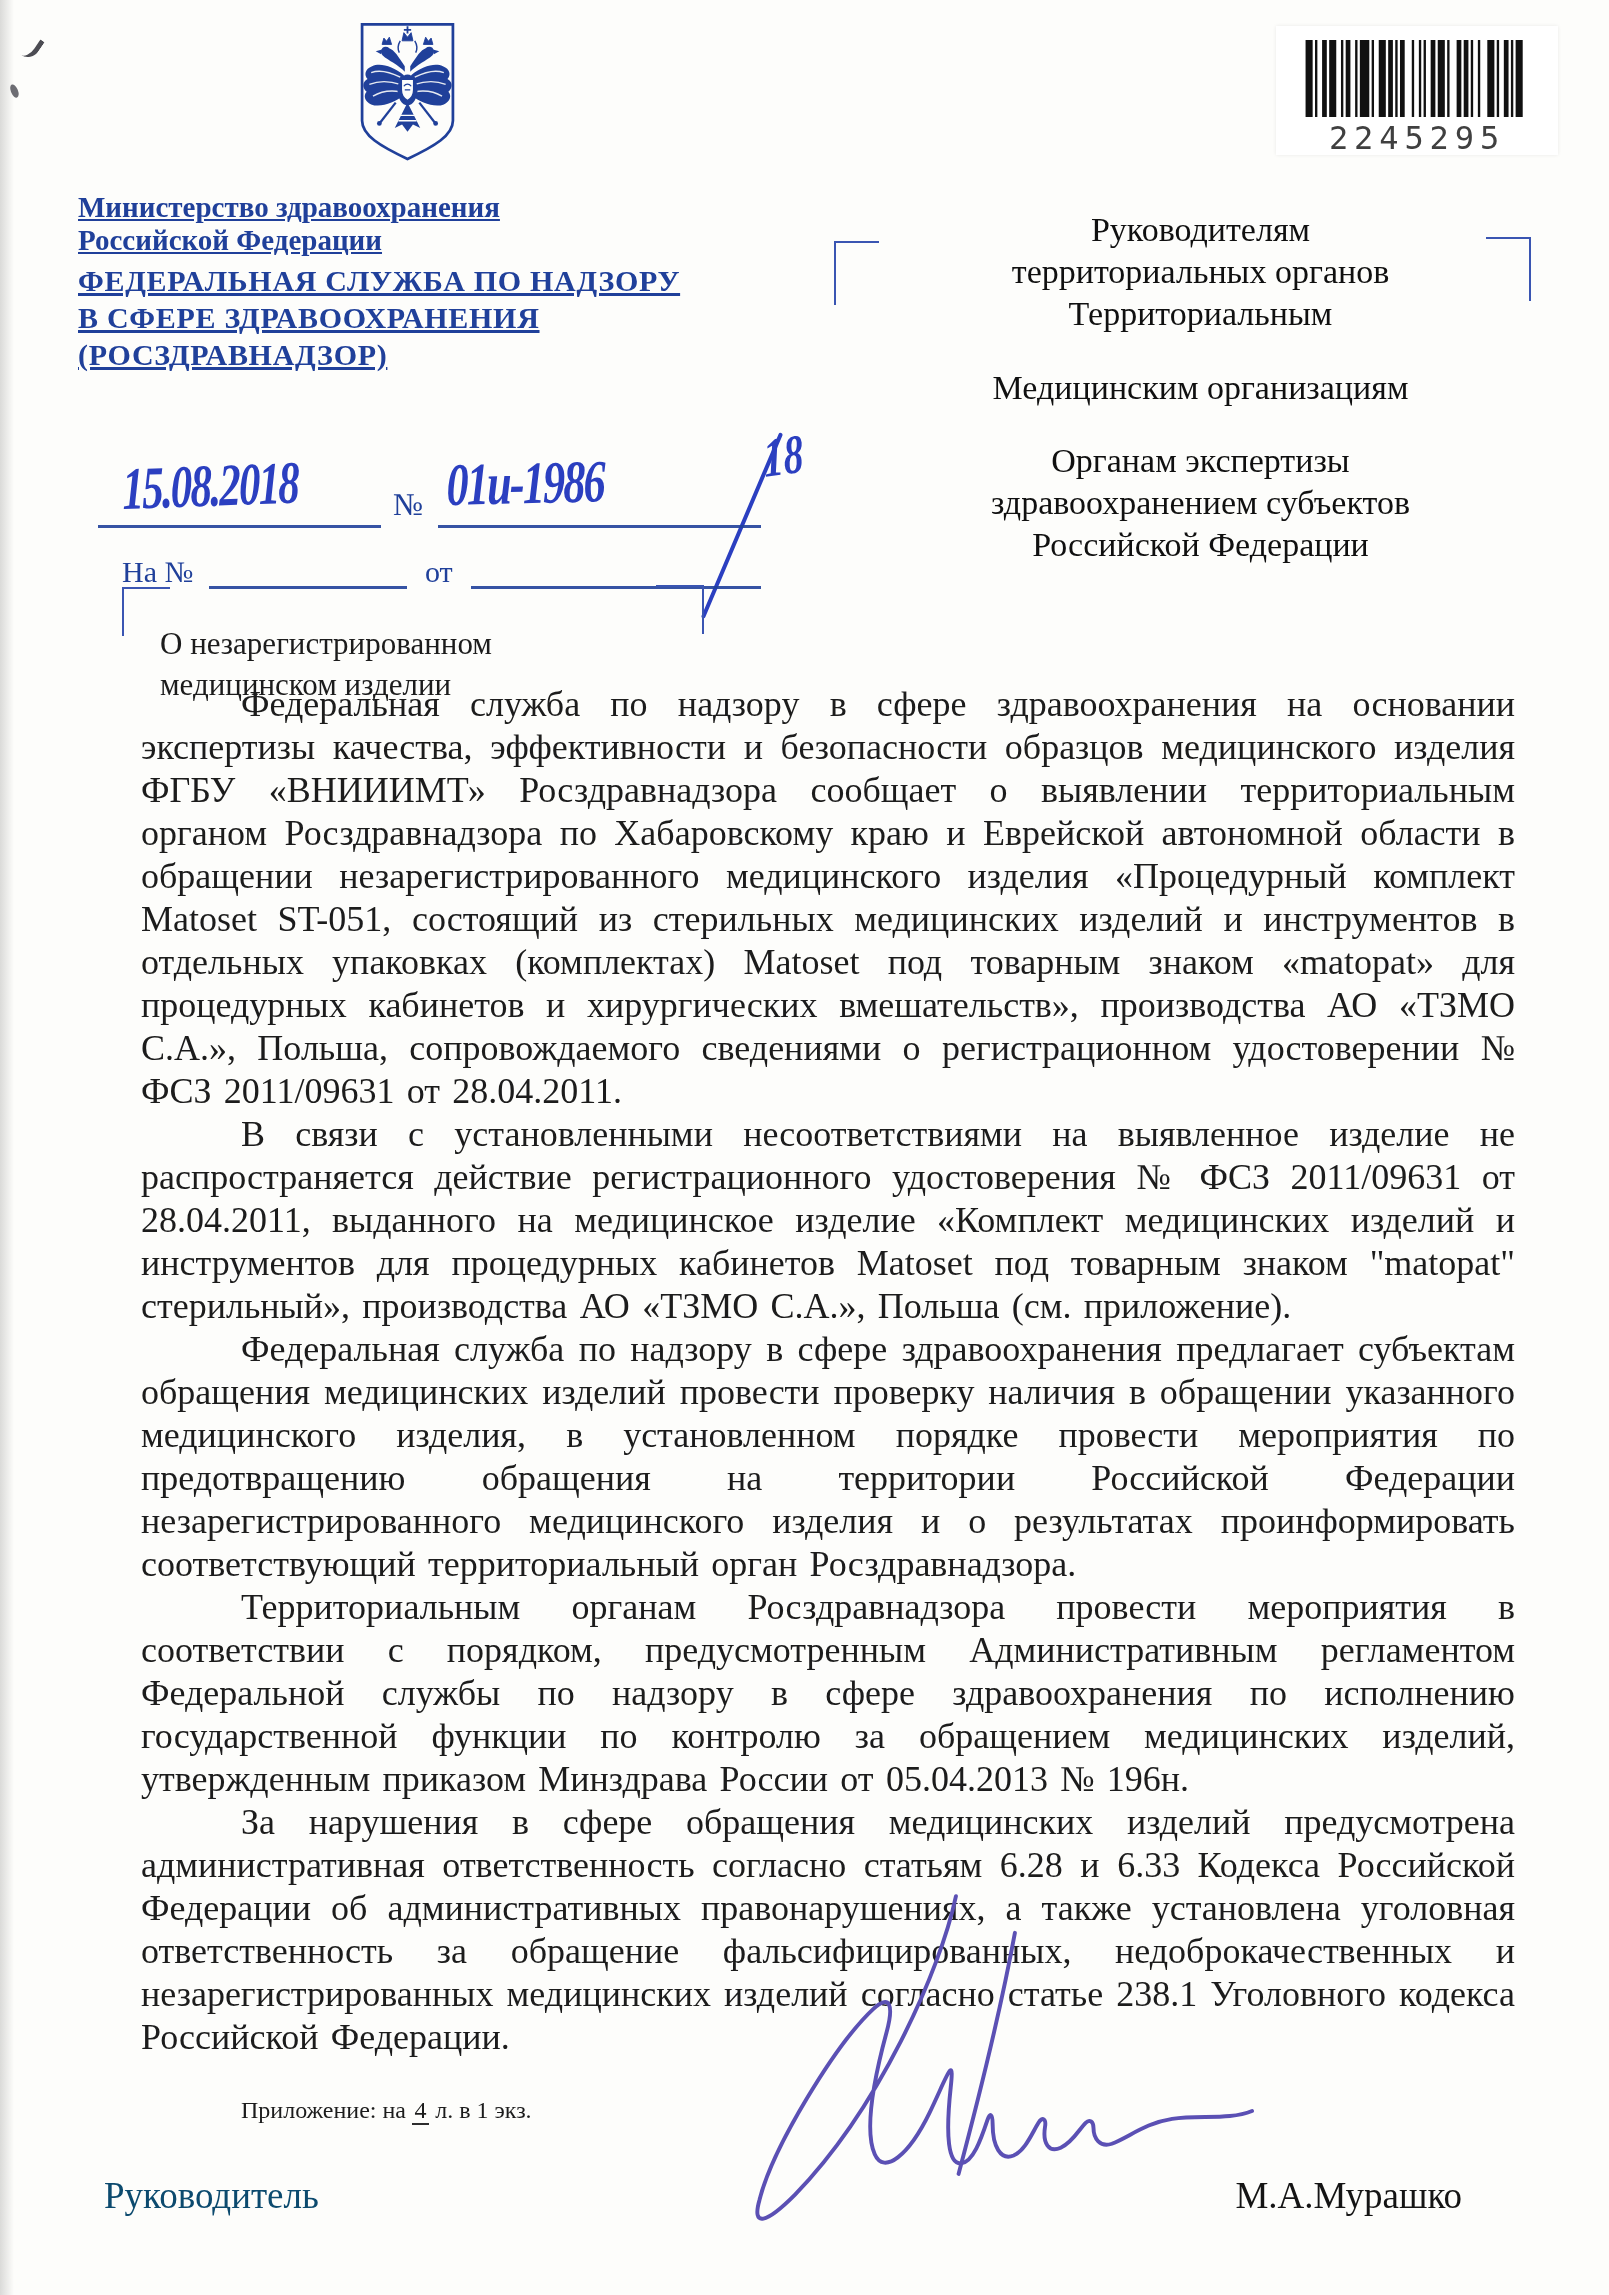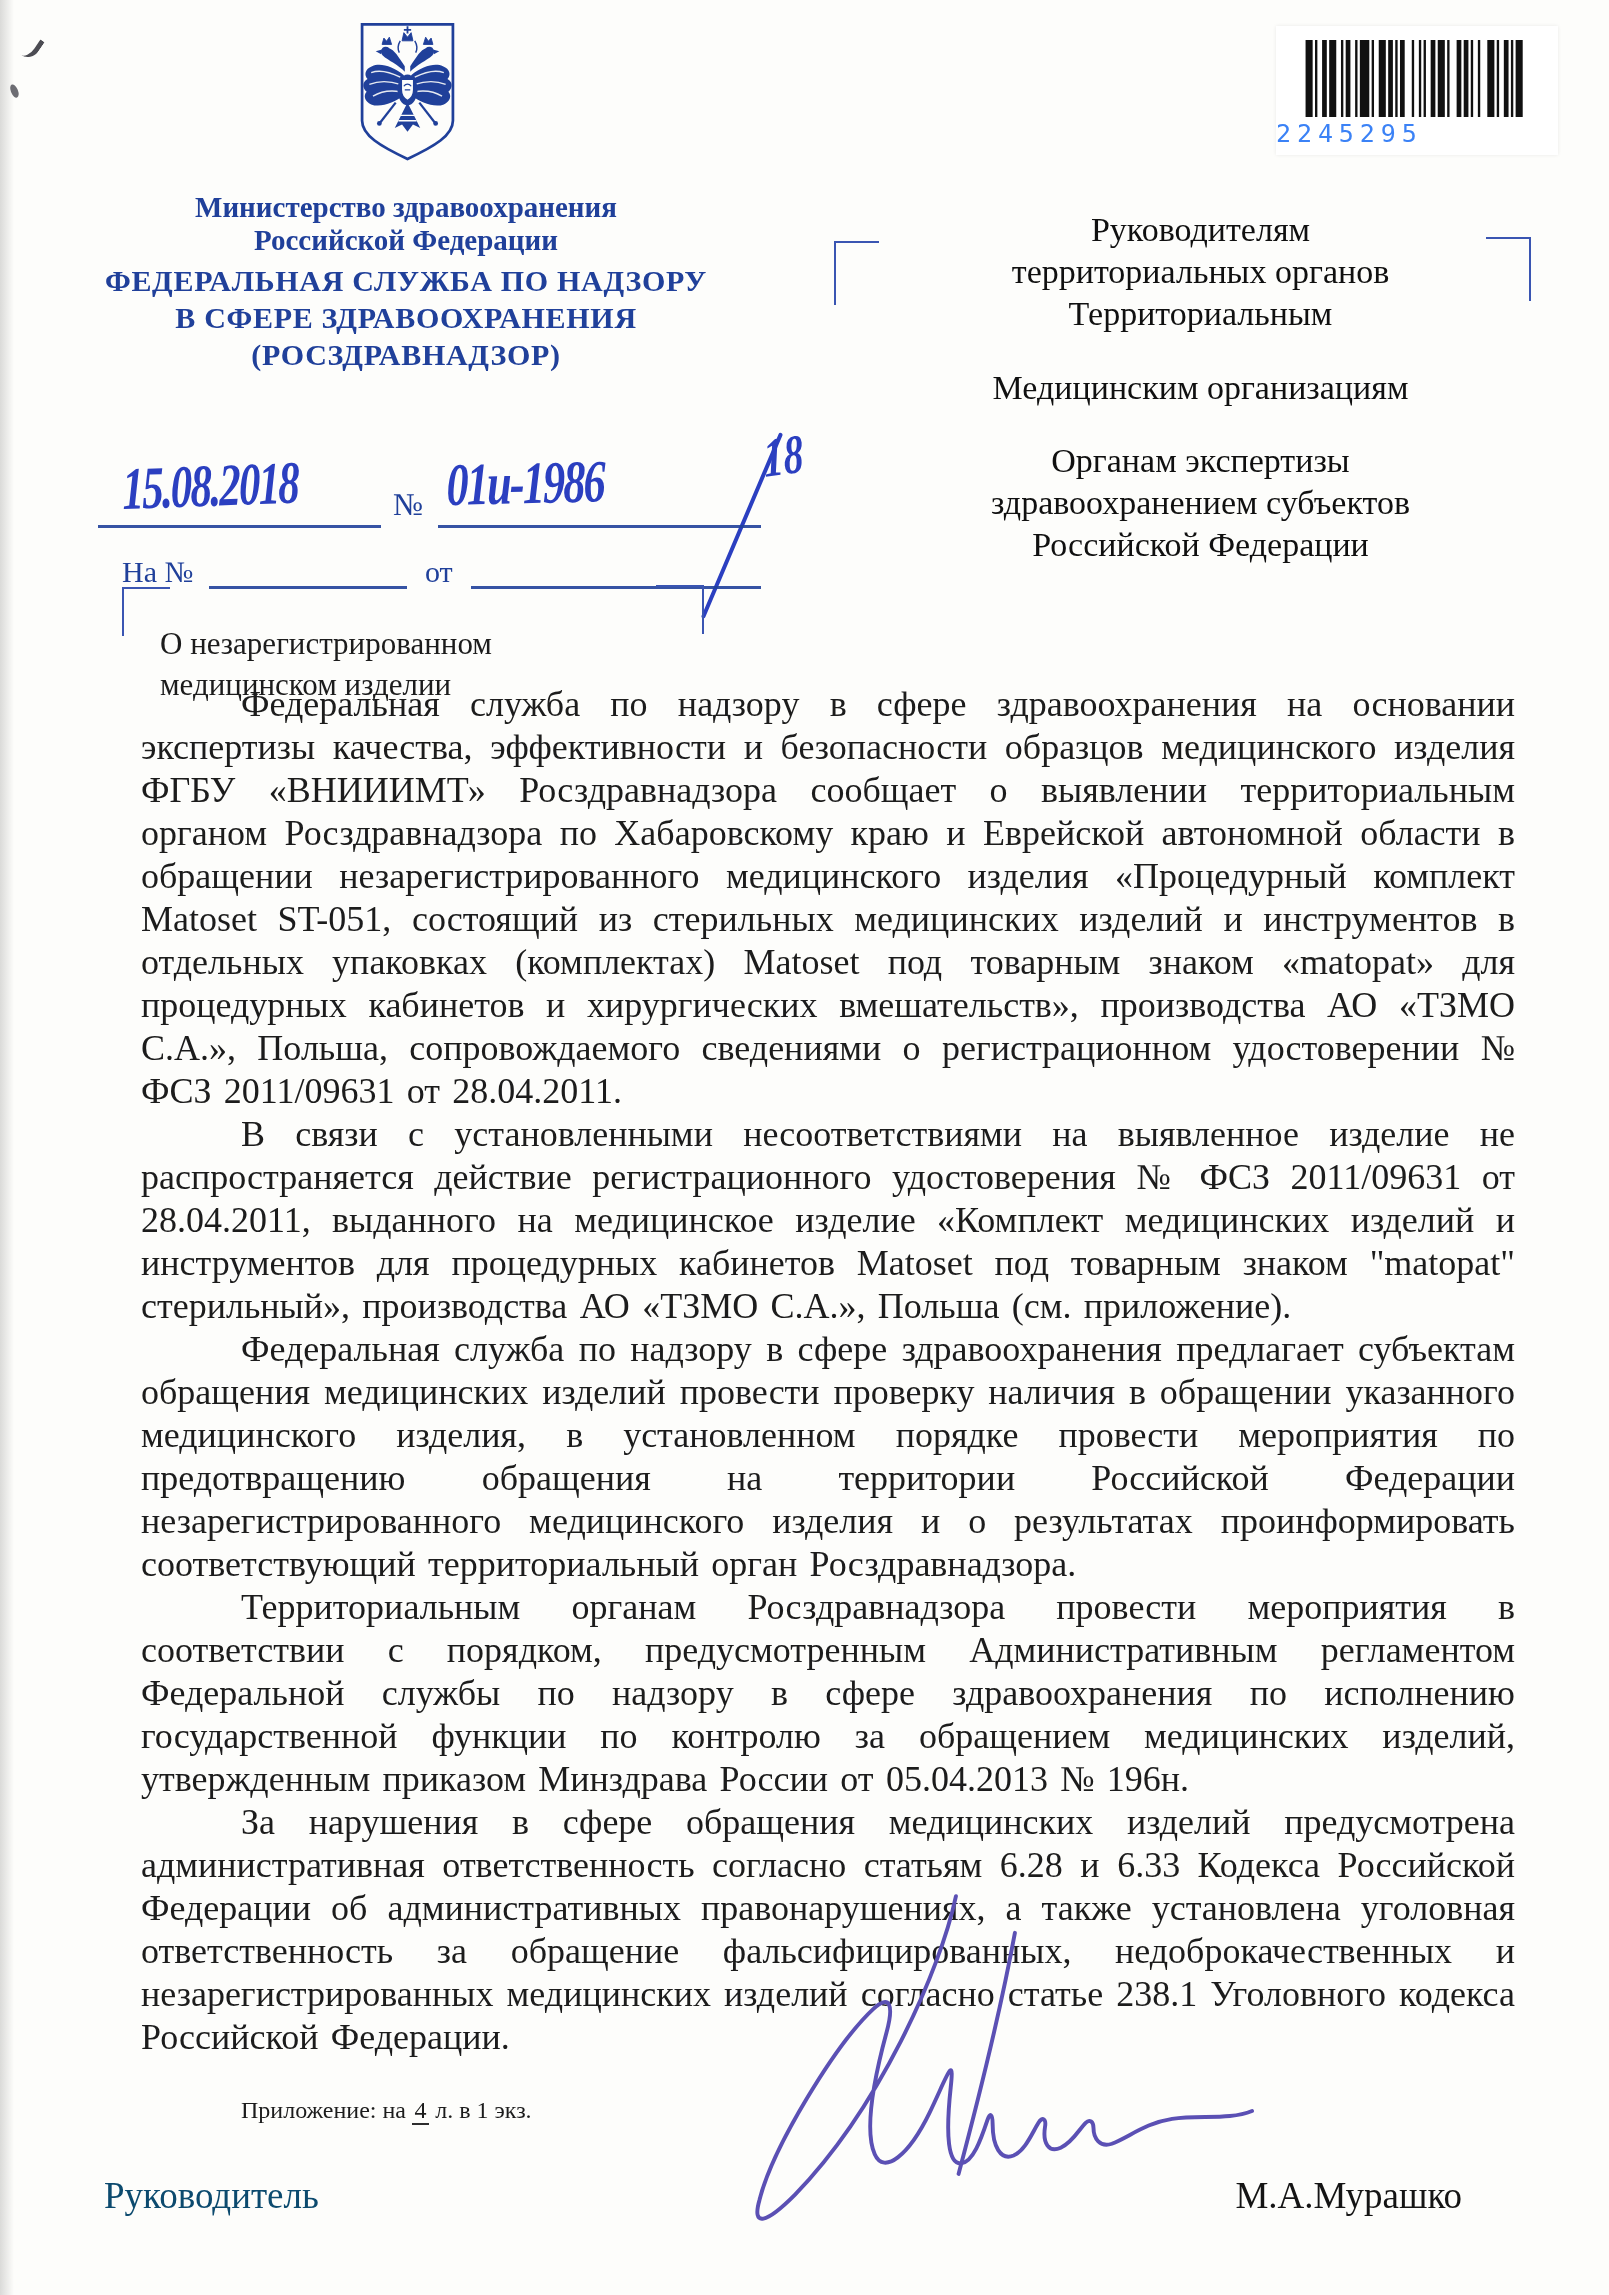--- a/index.html
+++ b/index.html
@@ -17,21 +17,21 @@
     background:linear-gradient(90deg,rgba(60,60,60,.18),rgba(60,60,60,0));
     z-index:5;pointer-events:none;
   }
   
   .artifact-1{position:absolute;left:18.4px;top:34px;width:17px;height:23.6px;
     border-right:5.2px solid #2e2e36;border-radius:0 0 13px 1.3px;transform:rotate(34deg);opacity:.85;}
   .artifact-2{position:absolute;left:10.5px;top:84px;width:7.2px;height:14.4px;
     background:#3c3c46;border-radius:3.9px/7.2px;transform:rotate(-22deg);opacity:.75;}
   
   .emblem{position:absolute;left:353px;top:19.7px;width:109px;height:147px;}
-  .lh{position:absolute;left:90px;width:632px;text-align:center;color:var(--letterhead-blue,#20409a);}
+  .lh{position:absolute;left:78px;width:632px;color:var(--letterhead-blue,#20409a);text-decoration:underline;}
   .ministry{top:191px;font-size:29px;line-height:33px;font-weight:700;}
   .service{top:262px;font-size:30px;line-height:37px;font-weight:700;letter-spacing:0.7px;}
   .addr{top:422px;font-size:25px;line-height:31px;font-weight:400;}
   
   .hand{position:absolute;color:var(--ink-blue,#2b3fc0);
     font-style:italic;font-weight:600;white-space:nowrap;
     transform-origin:left bottom;}
   .hand-date{left:123px;top:455px;font-size:60px;transform:scaleX(.72) rotate(-1.5deg);letter-spacing:-2.6px;}
   .hand-number{left:447px;top:451px;font-size:60px;transform:scaleX(.74) rotate(-1deg);letter-spacing:-2.6px;}
   .hand-18{left:766px;top:427px;font-size:55px;transform:scaleX(.72) rotate(-6deg);}
@@ -58,23 +58,23 @@
   .subject{position:absolute;left:160px;top:623px;width:498px;
     font-size:31px;line-height:41px;color:var(--text-black,#1c1c1c);}
   
   .recipients{position:absolute;left:879px;top:209px;width:643px;text-align:center;
     font-size:34px;line-height:42px;color:#101010;}
   .recipients p{margin:0 0 31.5px 0;}
   
   .barcode{position:absolute;left:1276px;top:26px;width:282px;height:129px;
     background:#ffffff;box-shadow:0 0 3.9px rgba(0,0,0,.08);}
   .barcode svg{position:absolute;left:29px;top:14.4px;}
-  .barcode-value{position:absolute;left:0;right:0;top:93px;text-align:left;
+  .barcode-value{position:absolute;left:0;right:0;top:93px;text-align:center;
     font-family:"DejaVu Sans Mono","Liberation Mono",monospace;
-    font-size:25px;letter-spacing:5.9px;color:#3b82f6;}
+    font-size:32px;letter-spacing:5.9px;color:#404040;}
   
   .body-text{position:absolute;left:141px;top:683px;width:1374px;
     font-size:36px;line-height:43px;text-align:justify;
     color:var(--text-black,#1c1c1c);word-spacing:3.3px;}
   .body-text p{margin:0;text-indent:100px;}
   .attachment{position:absolute;left:241px;top:2097px;font-size:24px;
     color:var(--text-black,#1c1c1c);}
   .sheets{border-bottom:2.6px solid #2d2d2d;padding:0 2.6px;}
   
   .role{position:absolute;left:104px;top:2174px;font-size:37px;color:#0c4a6e;}

